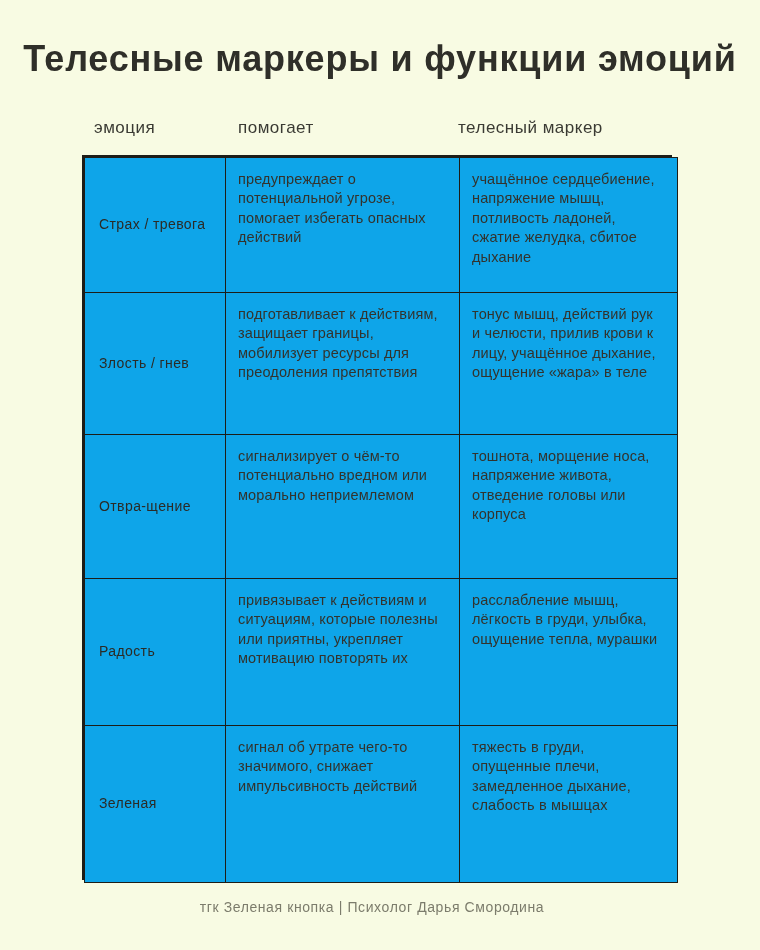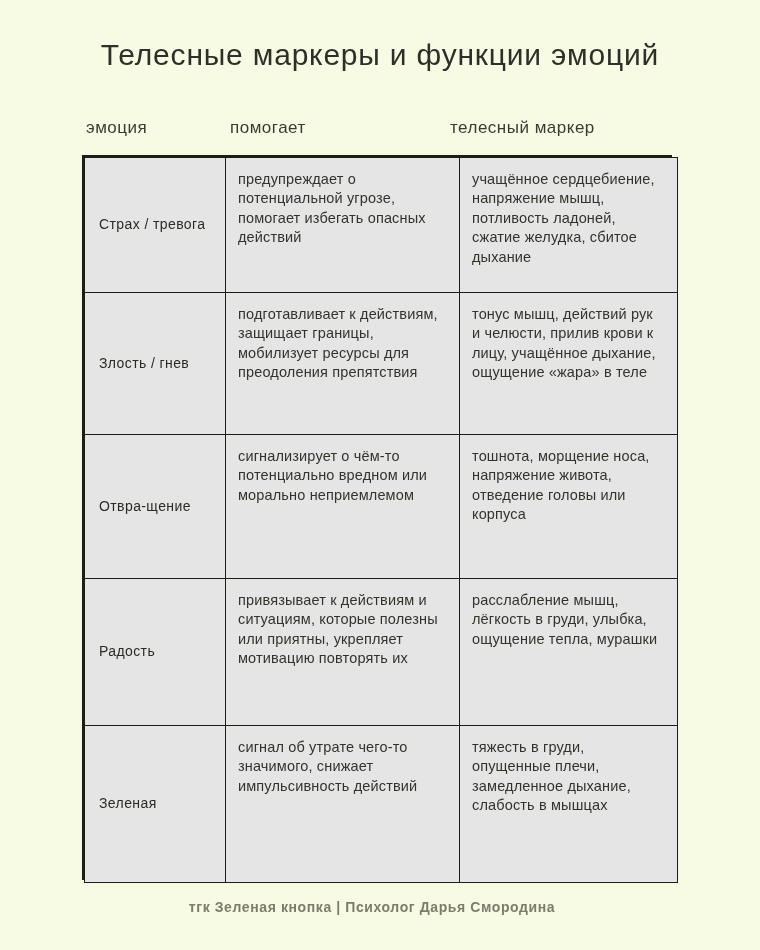--- a/index.html
+++ b/index.html
@@ -22,31 +22,31 @@
     box-sizing: border-box;
   }
 
   
   .title {
     position: absolute;
     left: 0;
     top: 38px;
     width: 760px;
     text-align: center;
-    font-size: 30px;
-    font-weight: 400;
+    font-size: 36px;
+    font-weight: 700;
     letter-spacing: 0.8px;
     color: #2f2f29;
     white-space: nowrap;
   }
 
   
   .col-headers {
     position: absolute;
-    left: 82px;
+    left: 90px;
     top: 118px;
     width: 590px;
     height: 30px;
   }
   .col-header {
     position: absolute;
     top: 0;
     font-size: 17px;
     font-weight: 300;
     letter-spacing: 0.5px;
@@ -73,21 +73,21 @@
     width: 100%;
     height: 100%;
     border-collapse: collapse;
     table-layout: fixed;
     background: #fafbee;
   }
   table.grid td {
     border: 1.5px solid #1d1d18;
     vertical-align: top;
     padding: 0;
-    background: #e5e5e5;
+    background: #0ea5e9;
   }
   table.grid td.c-emotion   { width: 140px; vertical-align: middle; }
   table.grid td.c-function  { width: 233px; }
   table.grid td.c-marker    { width: 217px; }
 
   .emotion-label {
     display: block;
     padding: 0 0 0 14px;
     font-size: 14px;
     font-weight: 300;
@@ -113,21 +113,21 @@
   tr.r4 { height: 157px; }
 
   
   .footer {
     position: absolute;
     left: 0;
     top: 899px;
     width: 744px;
     text-align: center;
     font-size: 14px;
-    font-weight: 700;
+    font-weight: 400;
     letter-spacing: 0.6px;
     color: #7c7c6c;
     white-space: nowrap;
   }
 </style>
 </head>
 <body>
 
 <div class="page">
 

